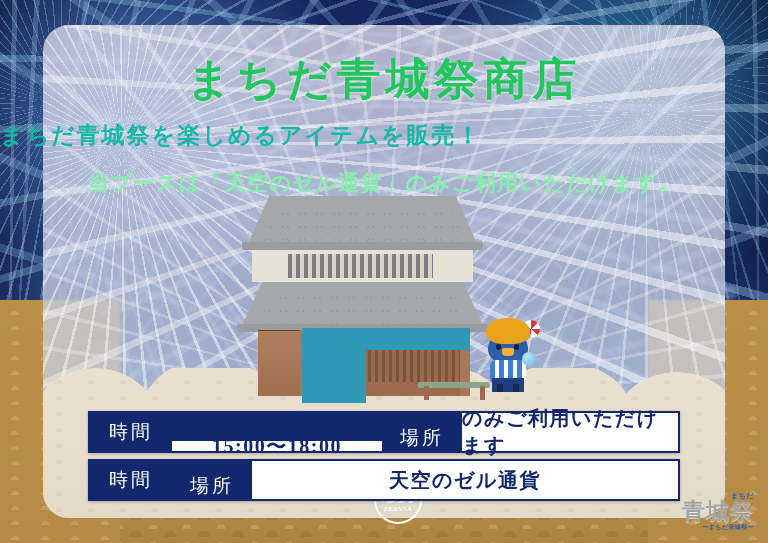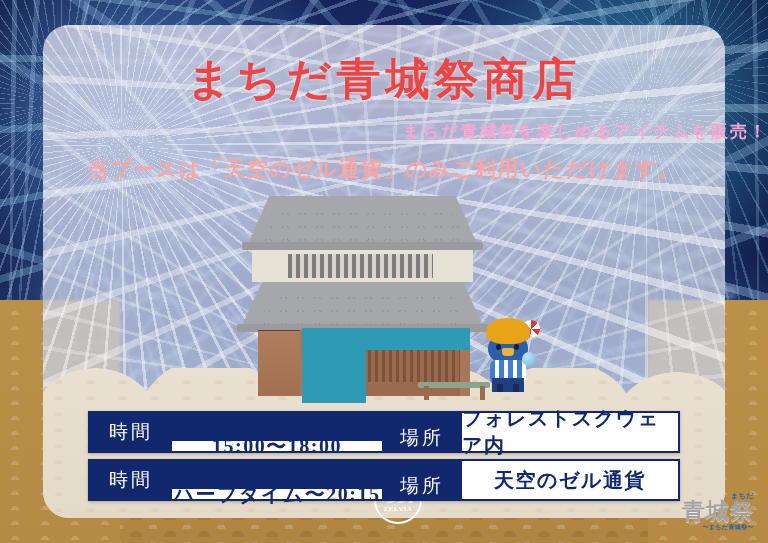--- a/index.html
+++ b/index.html
@@ -99,26 +99,26 @@
                radial-gradient(70px 54px at 520px 48px,#000 0 99%,transparent 100%),
                radial-gradient(62px 50px at 634px 54px,#000 0 99%,transparent 100%),
                linear-gradient(#000,#000);
     mask-size:100% 100%,100% 100%,100% 100%,100% 100%,100% 100%,100% 100%,100% 62%;
     mask-position:0 0,0 0,0 0,0 0,0 0,0 0,0 100%;
     mask-repeat:no-repeat;
   }
 
   
   .title{position:absolute;left:0;right:0;top:50px;text-align:center;
-    font-size:44px;font-weight:bold;color:#ef4444;letter-spacing:5px;
+    font-size:44px;font-weight:bold;color:#22c55e;letter-spacing:5px;
     text-shadow:0 1px 2px rgba(255,255,255,.6);}
-  .sub1{position:absolute;left:0;right:0;top:120px;text-align:right;
-    font-size:17px;font-weight:bold;color:#f9a8d4;letter-spacing:2px;}
-  .sub2{position:absolute;left:0;right:0;top:155px;text-align:center;
-    font-size:21px;font-weight:bold;color:#fca5a5;letter-spacing:1.5px;}
+  .sub1{position:absolute;left:0;right:0;top:120px;text-align:left;
+    font-size:23px;font-weight:bold;color:#14b8a6;letter-spacing:2px;}
+  .sub2{position:absolute;left:0;right:0;top:169px;text-align:center;
+    font-size:21px;font-weight:bold;color:#86efac;letter-spacing:1.5px;}
 
   
   #shop{position:absolute;left:240px;top:196px;width:245px;height:200px;}
   .roof-top{position:absolute;left:6px;top:0;width:233px;height:52px;
     background:#a6a7ab;
     clip-path:polygon(10% 0,90% 0,100% 100%,0 100%);}
   .roof-top-edge{position:absolute;left:2px;top:46px;width:241px;height:8px;background:#9a9b9f;border-radius:2px;}
   .roof-tiles-a{position:absolute;left:20px;top:6px;width:205px;height:40px;
     background:radial-gradient(ellipse 5px 3px at 50% 100%, rgba(255,255,255,0) 0 60%, rgba(140,141,146,.9) 61% 72%, rgba(255,255,255,0) 73%) 0 0/17px 13px;
     clip-path:polygon(8% 0,92% 0,100% 100%,0 100%);}
@@ -245,25 +245,24 @@
     <div class="m-leg1"></div>
     <div class="m-leg2"></div>
     <div class="m-ball"></div>
   </div>
 
   <div id="table">
     <div class="row">
       <div class="lbl">時間</div>
       <div class="val time">15:00〜18:00</div>
       <div class="lbl place">場所</div>
-      <div class="val">フォレストスクウェア内</div>
+      <div class="val">のみご利用いただけます</div>
     </div>
     <div class="row">
       <div class="lbl">時間</div>
-      <div class="val time">ハーフタイム〜20:15</div>
       <div class="lbl place">場所</div>
       <div class="val">天空のゼル通貨</div>
     </div>
   </div>
 
   <div id="logo">
     <div class="logo-top">まちだ</div>
     <div class="logo-main">青城祭</div>
     <div class="logo-sub">〜まちだ青城祭〜</div>
   </div>

